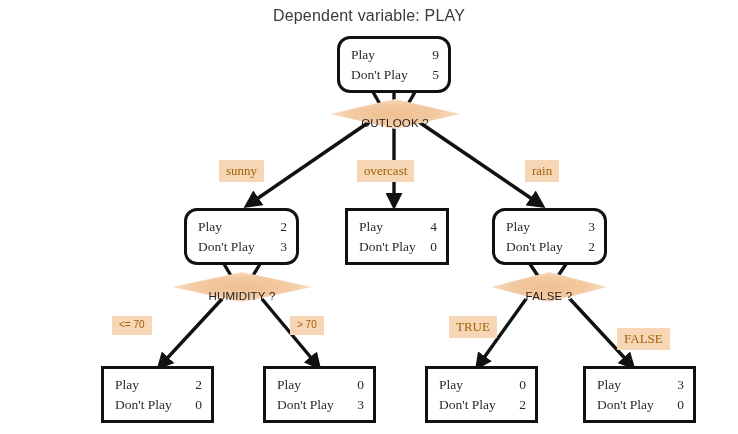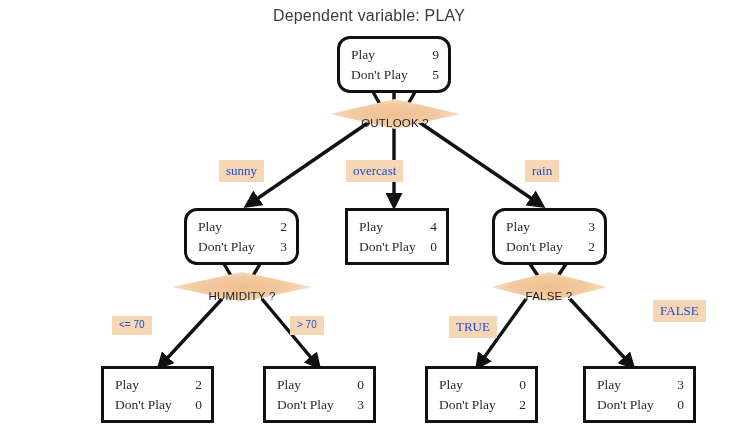--- a/index.html
+++ b/index.html
@@ -86,21 +86,21 @@
     font-size: 11.5px;
     color: #1d1d1d;
     white-space: nowrap;
     letter-spacing: .2px;
   }
 
   
   .branch-label {
     position: absolute;
     background: #f6d6b4;
-    color: #1d4ed8;
+    color: #a16207;
     font-family: "Liberation Serif", serif;
     font-size: 13px;
     line-height: 1;
     padding: 4px 7px 5px 7px;
     white-space: nowrap;
     z-index: 5;
   }
   .branch-label.sans {
     font-family: "Liberation Sans", sans-serif;
     font-size: 10px;
@@ -167,28 +167,28 @@
   </div>
 
   <div class="diamond" style="left:491px; top:272px; width:116px; height:30px;">
     <svg class="dshape" viewBox="0 0 116 30" preserveAspectRatio="none">
       <polygon points="58,0 116,15 58,30 0,15" fill="url(#dgrad)"></polygon>
     </svg>
     <span class="dtext">FALSE ?</span>
   </div>
 
   <div class="branch-label" style="left:219px; top:160px;">sunny</div>
-  <div class="branch-label" style="left:346px; top:160px;text-align:right;">overcast</div>
+  <div class="branch-label" style="left:357px; top:160px;text-align:right;">overcast</div>
   <div class="branch-label" style="left:525px; top:160px;">rain</div>
 
   <div class="branch-label sans" style="left:112px; top:316px;">&lt;= 70</div>
   <div class="branch-label sans" style="left:290px; top:316px;">&gt; 70</div>
 
   <div class="branch-label" style="left:449px; top:316px;">TRUE</div>
-  <div class="branch-label" style="left:617px; top:300px;margin-left:36px;">FALSE</div>
+  <div class="branch-label" style="left:617px; top:328px;">FALSE</div>
 
   <div class="node rounded" style="left:337px; top:36px; width:114px; height:57px;">
     <div class="node-row">
       <span class="lbl">Play</span>
       <span class="val">9</span>
     </div>
     <div class="node-row">
       <span class="lbl">Don't Play</span>
       <span class="val">5</span>
     </div>

